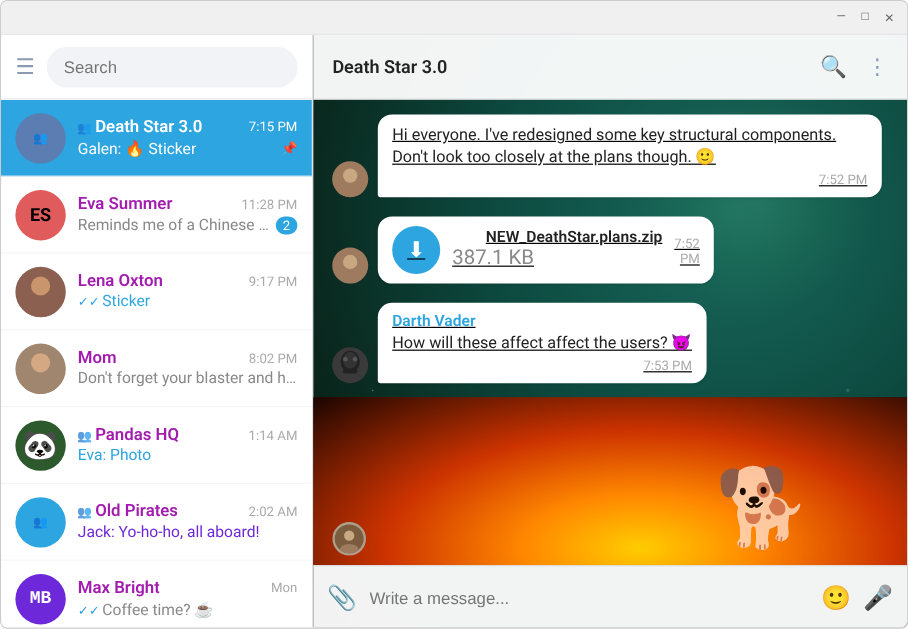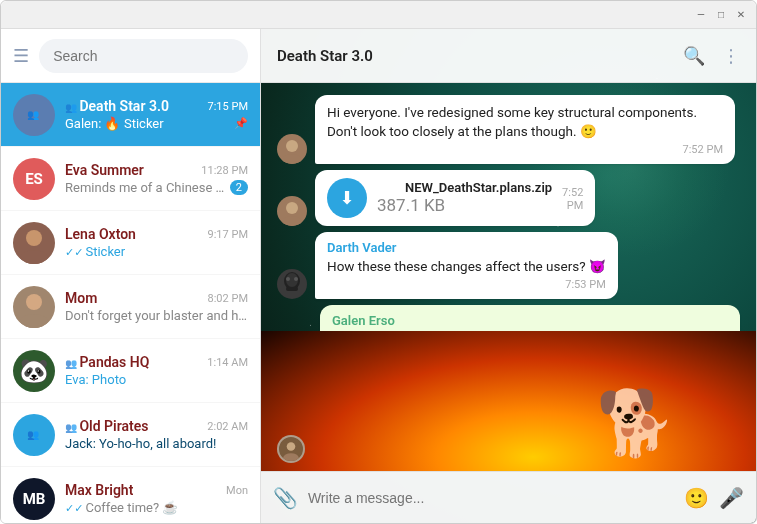--- a/index.html
+++ b/index.html
@@ -111,21 +111,21 @@
     }
     .chat-name-row {
       display: flex;
       justify-content: space-between;
       align-items: center;
       margin-bottom: 2px;
     }
     .chat-name {
       font-size: 14px;
       font-weight: 600;
-      color: #7f1d1d;
+      color: #a21caf;
       white-space: nowrap;
       overflow: hidden;
       text-overflow: ellipsis;
     }
     .chat-time {
       font-size: 11px;
       color: #aaa;
       flex-shrink: 0;
       margin-left: 4px;
     }
@@ -199,23 +199,24 @@
       align-items: center;
     }
     .header-icon { color: #8a9ab5; font-size: 18px; cursor: pointer; }
 
     .messages-area {
       flex: 1;
       overflow-y: auto;
       padding: 12px 16px;
       display: flex;
       flex-direction: column;
-      gap: 6px;
+      gap: 16px;
       position: relative;
       z-index: 1;
+      text-decoration: underline;
     }
 
     
     .chat-bg::after {
       content: '';
       position: absolute;
       inset: 0;
       background-image: 
         radial-gradient(1px 1px at 20% 15%, rgba(255,255,255,0.5) 0%, transparent 100%),
         radial-gradient(1px 1px at 80% 10%, rgba(255,255,255,0.4) 0%, transparent 100%),
@@ -396,21 +397,21 @@
       </div>
       <div class="chat-preview-row">
         <div class="chat-preview" style="color:white">
           Galen: 🔥 Sticker
         </div>
         <span style="font-size:11px;color:rgba(255,255,255,0.7);">📌</span>
       </div>
     </div>
   </div>
         <div class="chat-item">
-    <div style="width:42px;height:42px;border-radius:50%;background:#e05b5b;display:flex;align-items:center;justify-content:center;color:#ffffff;font-size:15px;font-weight:bold;flex-shrink:0;">ES</div>
+    <div style="width:42px;height:42px;border-radius:50%;background:#e05b5b;display:flex;align-items:center;justify-content:center;color:#000000;font-size:15px;font-weight:bold;flex-shrink:0;">ES</div>
     <div class="chat-info">
       <div class="chat-name-row">
         <div class="chat-name">
           Eva Summer
         </div>
         <div class="chat-time" style="color:#aaa">11:28 PM</div>
       </div>
       <div class="chat-preview-row">
         <div class="chat-preview" style="color:#888">
           Reminds me of a Chinese prove...
@@ -485,29 +486,29 @@
             <span style="font-size:10px;">👥</span>
           </div>
     <div class="chat-info">
       <div class="chat-name-row">
         <div class="chat-name">
           <span style="font-size:10px;margin-right:2px;opacity:0.7;">👥</span>Old Pirates
         </div>
         <div class="chat-time" style="color:#aaa">2:02 AM</div>
       </div>
       <div class="chat-preview-row">
-        <div class="chat-preview" style="color:#0c4a6e">
+        <div class="chat-preview" style="color:#6d28d9">
           Jack: Yo-ho-ho, all aboard!
         </div>
 
       </div>
     </div>
   </div>
         <div class="chat-item">
-    <div style="width:42px;height:42px;border-radius:50%;background:#0f172a;display:flex;align-items:center;justify-content:center;color:#fff;font-size:15px;font-weight:bold;flex-shrink:0;">MB</div>
+    <div style="width:42px;height:42px;border-radius:50%;background:#6d28d9;display:flex;align-items:center;justify-content:center;color:#fff;font-size:15px;font-weight:bold;flex-shrink:0;font-family:Liberation Mono, monospace;">MB</div>
     <div class="chat-info">
       <div class="chat-name-row">
         <div class="chat-name">
           Max Bright
         </div>
         <div class="chat-time" style="color:#aaa">Mon</div>
       </div>
       <div class="chat-preview-row">
         <div class="chat-preview" style="color:#888">
           <span style="color:#2ca5e0;font-size:11px;margin-right:2px;">✓✓</span>Coffee time? ☕
@@ -573,21 +574,21 @@
           <svg width="30" height="30" viewBox="0 0 30 30">
             <ellipse cx="15" cy="12" rx="8" ry="9" fill="#222"></ellipse>
             <ellipse cx="15" cy="11" rx="6" ry="7" fill="#333"></ellipse>
             <circle cx="11" cy="10" r="2" fill="#555"></circle>
             <circle cx="19" cy="10" r="2" fill="#555"></circle>
             <rect x="9" y="18" width="12" height="4" rx="2" fill="#222"></rect>
           </svg>
         </div>
         <div class="bubble">
           <div class="bubble-sender">Darth Vader</div>
-          <div class="bubble-text">How these these changes affect the users? 😈</div>
+          <div class="bubble-text">How will these affect affect the users? 😈</div>
           <div class="bubble-time">7:53 PM</div>
         </div>
       </div>
 
       <div class="message-row right">
         <div class="bubble right">
           <div class="bubble-sender" style="color:#4caf7d;">Galen Erso</div>
           <div class="bubble-text">This version can blow up two planets on a single charge. And we can use basically the same design to get a Death Star 3 Plus that does pretty much the same, but is bigger. And you won't believe the quality of pictures it can take. 😱😱</div>
 
         </div>

